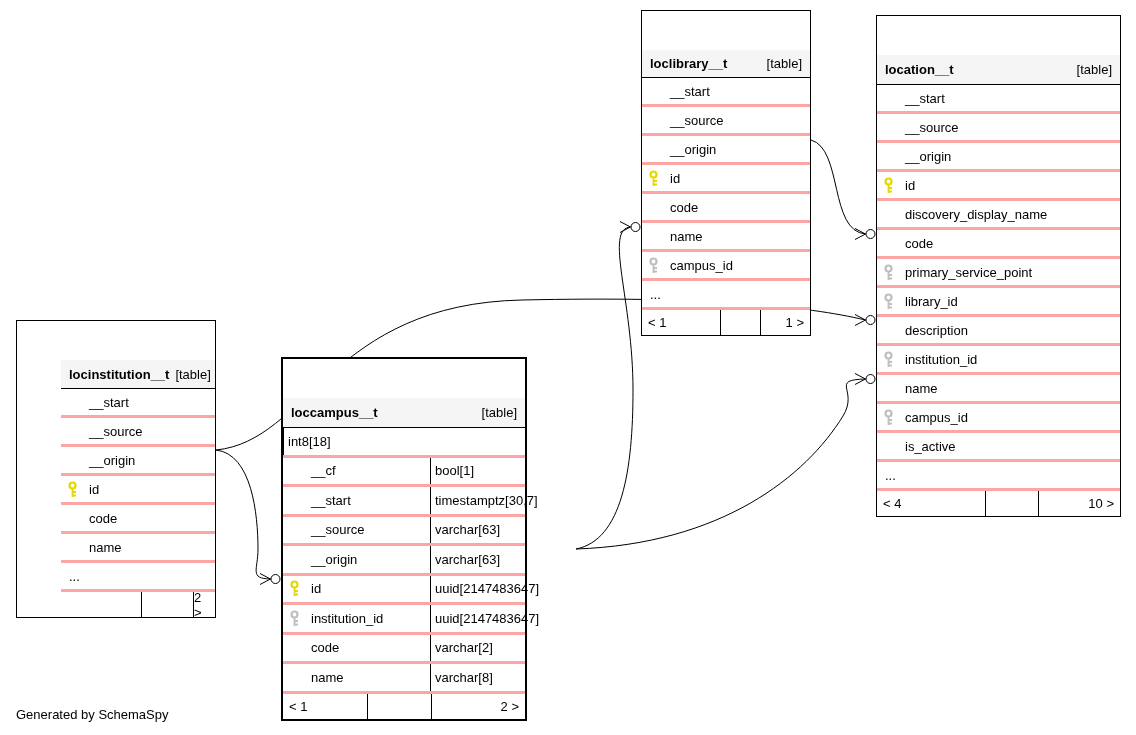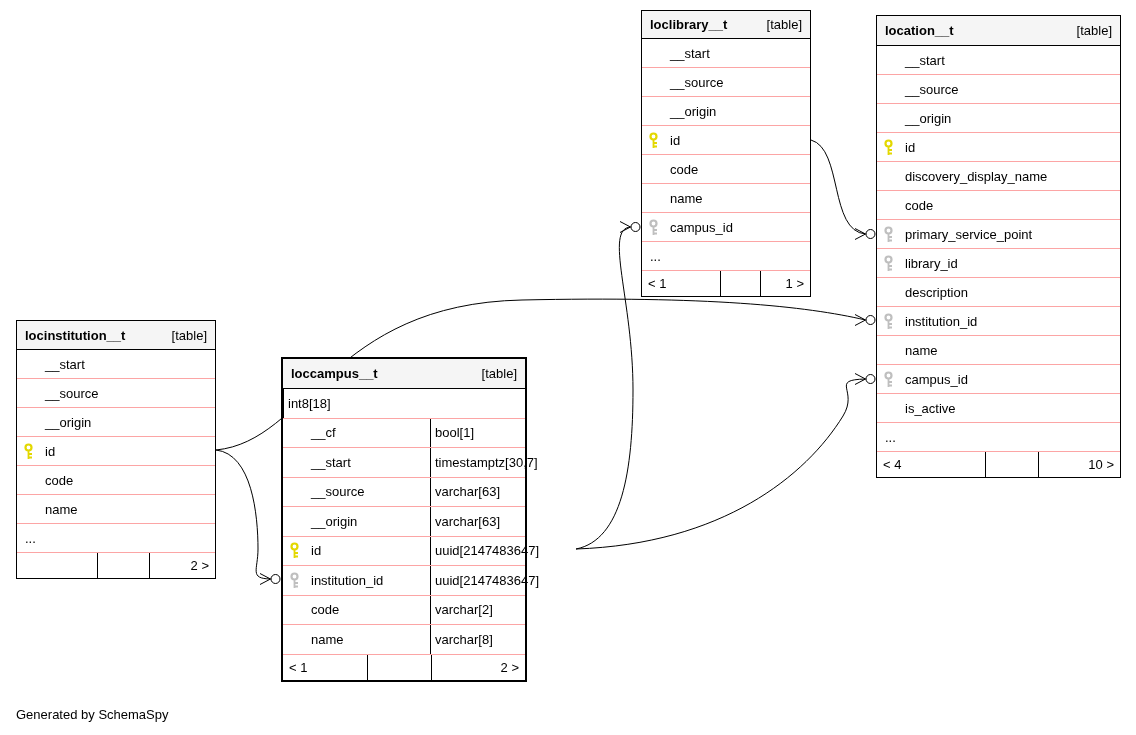--- a/index.html
+++ b/index.html
@@ -9,26 +9,26 @@
     overflow:hidden;
   }
   #edges{position:absolute;left:0;top:0;width:1136px;height:735px;}
   .dbtable{
     position:absolute;background:#fff;border:1px solid #000;box-sizing:border-box;
   }
   .dbtable.focus{border-width:2px;}
   .thead{
     display:flex;justify-content:space-between;align-items:center;
     background:#f5f5f5;border-bottom:1px solid #000;
-    padding:0 8px;box-sizing:border-box;
+    padding:0 8px;box-sizing:border-box;margin-top:39px;
   }
   .tname{font-weight:bold;white-space:nowrap;}
   .ttag{white-space:nowrap;padding-left:6px;}
   .trow{
-    display:flex;align-items:stretch;border-bottom:1px solid #fca5a5;box-sizing:border-box;
+    display:flex;align-items:stretch;border-bottom:3px solid #fca5a5;box-sizing:border-box;
   }
   .namecell{display:flex;align-items:center;flex:1;min-width:0;}
   .keyslot{width:22px;padding-left:6px;display:flex;align-items:center;box-sizing:content-box;flex:none;}
   .colname{white-space:nowrap;}
   .typecell{border-left:1px solid #000;flex:1;display:flex;align-items:center;padding-left:4px;min-width:0;}
   .coltype{white-space:nowrap;}
   .trow.ellipsis .namecell{padding-left:8px;}
   .tfoot{display:flex;align-items:stretch;height:25px;}
   .fcell{display:flex;align-items:center;box-sizing:border-box;}
   .f-left{padding-left:6px;}
@@ -301,21 +301,21 @@
 
       </div>
     </div>
   <div class="tfoot">
     <span class="fcell f-left">&lt; 4</span>
     <span class="fcell f-mid"></span>
     <span class="fcell f-right">10 &gt;</span>
   </div>
 </div>
 
-<div class="dbtable t-locinstitution" style="left:16px;top:320px;width:200px;">
+<div class="dbtable t-locinstitution" style="left:16px;top:320px;width:200px;padding-left:44px;">
   <div class="thead">
     <span class="tname">locinstitution__t</span>
     <span class="ttag">[table]</span>
   </div>
   <div class="tbody">
 
   <div class="trow">
         <div class="namecell">
           <span class="keyslot"></span>
           <span class="colname">__start</span>

